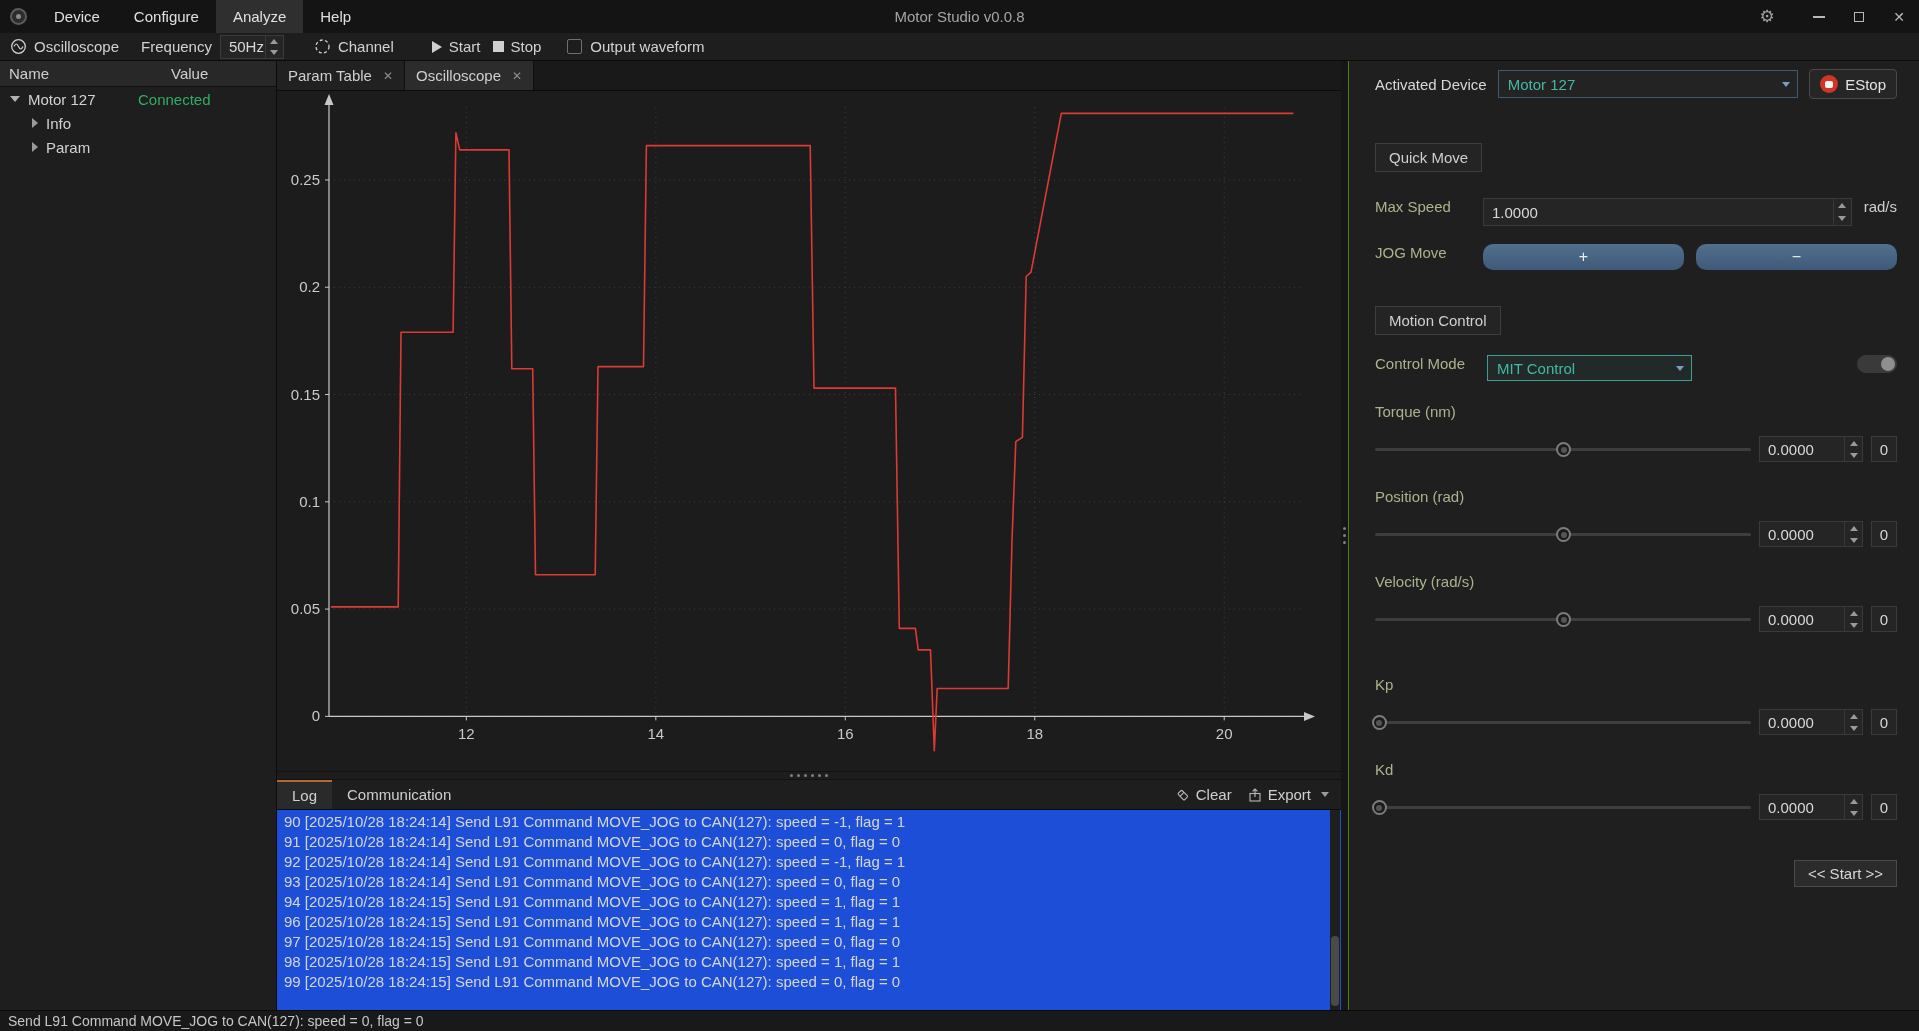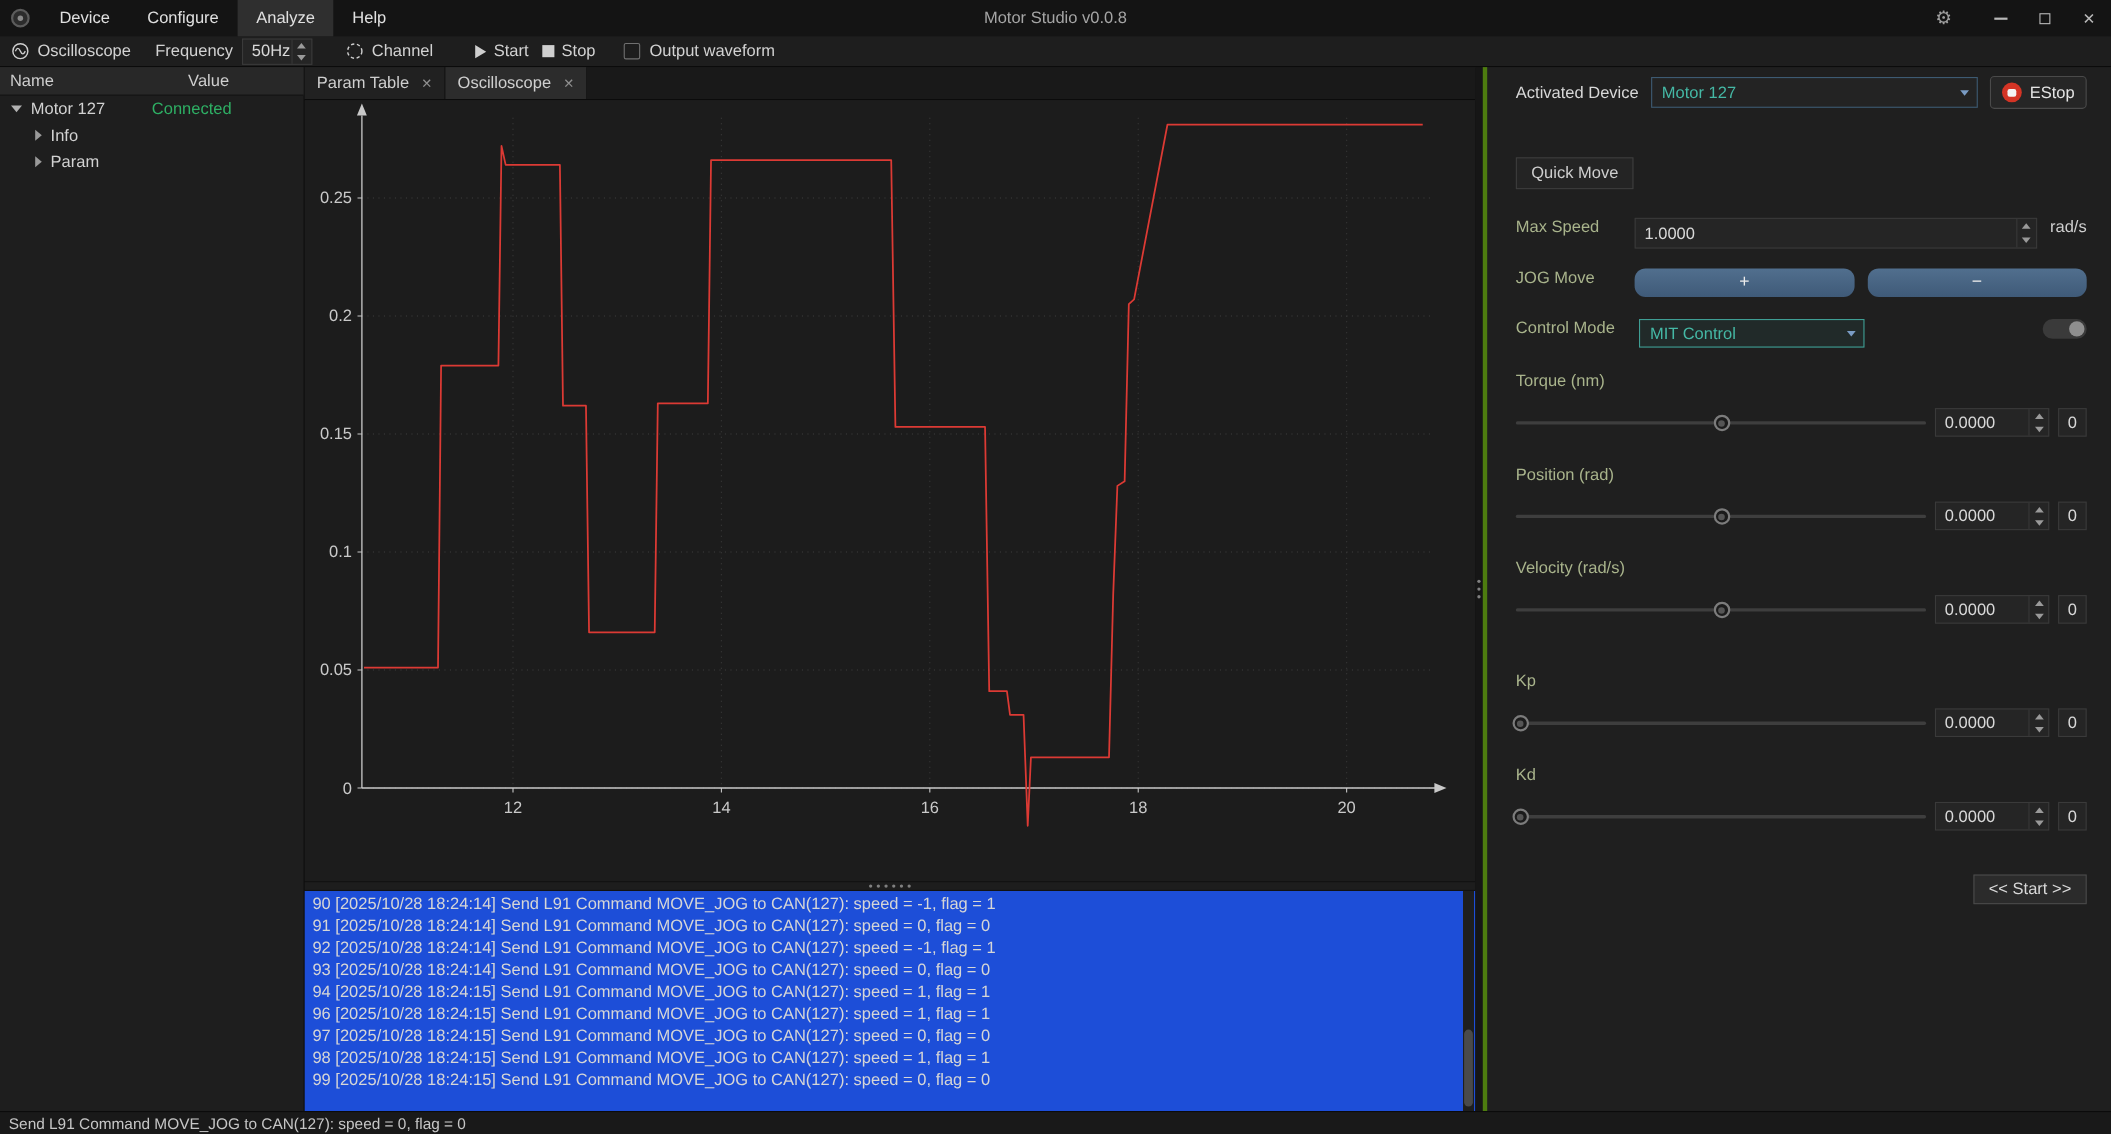--- a/index.html
+++ b/index.html
@@ -79,21 +79,21 @@
   .caret { width:0; height:0; border-left:4px solid transparent; border-right:4px solid transparent; border-top:5px solid #9a9a9a; margin-left:4px; }
   .log-body { height:200px; background:#1d4ed8; position:relative; padding:2px 14px 0 7px; overflow:hidden; }
   .log-line { height:20px; line-height:20px; white-space:nowrap; color:#d6d6d6; }
   .scroll-track { position:absolute; right:1px; top:0; bottom:0; width:10px; background:#1f1f1f; }
   .scroll-thumb { position:absolute; left:1px; right:1px; bottom:4px; height:70px; background:#4a4a4a; border-radius:4px; display:block; }
 
   .v-splitter { width:7px; background:#161616; display:flex; flex-direction:column; align-items:center; justify-content:center; gap:4px; }
   .v-splitter i { width:3px; height:3px; border-radius:50%; background:#808080; }
 
   
-  .right-panel { width:571px; background:#1f1f1f; border-left:4px solid #4d7c0f; padding:0 22px 0 26px; }
+  .right-panel { width:571px; background:#1f1f1f; border-left:1px solid #4d7c0f; padding:0 22px 0 26px; }
   .device-row { display:flex; align-items:center; gap:11px; margin-top:8px; height:30px; }
   .dev-label { color:#d8d8d8; white-space:nowrap; }
   .dev-combo { flex:1; }
   .estop { display:flex; align-items:center; gap:7px; border:1px solid #4a4a4a; border-radius:4px; background:#262626; padding:0 10px; height:30px; color:#e4e4e4; }
   .estop-icon { width:18px; height:18px; border-radius:50%; background:#d43425; position:relative; display:block; }
   .estop-icon i { position:absolute; left:5px; right:5px; top:5.5px; bottom:5.5px; background:#f4f4f4; border-radius:2px; }
 
   .group-title { display:inline-block; border:1px solid #3e3e3e; background:#242424; padding:5px 13px; color:#cfcfcf; margin-top:44px; }
   .group-title.mc { margin-top:36px; }
 
@@ -280,20 +280,47 @@
 
       <div class="h-splitter">
           <i></i>
           <i></i>
           <i></i>
           <i></i>
           <i></i>
           <i></i>
         </div>
 
+      <div class="log-header">
+        <div class="ltab active">
+            <span>Log</span>
+          </div>
+        <div class="ltab">
+            <span>Communication</span>
+          </div>
+        <div class="log-actions">
+          <div class="la-btn">
+            <svg class="icon14" width="14" height="14" viewBox="0 0 14 14">
+                <g transform="rotate(45 7 7)">
+                  <rect x="2.5" y="4.5" width="9" height="5.5" rx="1" fill="none" stroke="#b8b8b8" stroke-width="1.1"></rect>
+                  <line x1="5.8" y1="4.5" x2="5.8" y2="10" stroke="#b8b8b8" stroke-width="1.1"></line>
+                </g>
+              </svg>
+            <span>Clear</span>
+          </div>
+          <div class="la-btn">
+            <svg class="icon14" width="14" height="14" viewBox="0 0 14 14">
+                <rect x="2" y="5.5" width="10" height="7.5" fill="none" stroke="#b8b8b8" stroke-width="1.1"></rect>
+                <path d="M7 9 V1.2 M4.6 3.4 L7 1 L9.4 3.4" fill="none" stroke="#b8b8b8" stroke-width="1.1"></path>
+              </svg>
+            <span>Export</span>
+            <i class="caret"></i>
+          </div>
+        </div>
+      </div>
 
       <div class="log-body">
         <div class="log-line">90 [2025/10/28 18:24:14] Send L91 Command MOVE_JOG to CAN(127): speed = -1, flag = 1</div>
         <div class="log-line">91 [2025/10/28 18:24:14] Send L91 Command MOVE_JOG to CAN(127): speed = 0, flag = 0</div>
         <div class="log-line">92 [2025/10/28 18:24:14] Send L91 Command MOVE_JOG to CAN(127): speed = -1, flag = 1</div>
         <div class="log-line">93 [2025/10/28 18:24:14] Send L91 Command MOVE_JOG to CAN(127): speed = 0, flag = 0</div>
         <div class="log-line">94 [2025/10/28 18:24:15] Send L91 Command MOVE_JOG to CAN(127): speed = 1, flag = 1</div>
         <div class="log-line">96 [2025/10/28 18:24:15] Send L91 Command MOVE_JOG to CAN(127): speed = 1, flag = 1</div>
         <div class="log-line">97 [2025/10/28 18:24:15] Send L91 Command MOVE_JOG to CAN(127): speed = 0, flag = 0</div>
         <div class="log-line">98 [2025/10/28 18:24:15] Send L91 Command MOVE_JOG to CAN(127): speed = 1, flag = 1</div>
@@ -346,20 +373,23 @@
         </div>
         <span class="unit">rad/s</span>
       </div>
 
       <div class="field-row jog">
         <span class="field-label">JOG Move</span>
         <div class="jog-btn">+</div>
         <div class="jog-btn">−</div>
       </div>
 
+      <div>
+        <span class="group-title mc">Motion Control</span>
+      </div>
 
       <div class="field-row cm">
         <span class="field-label wide">Control Mode</span>
         <div class="combo teal">
           <span class="combo-text">MIT Control</span>
           <span class="combo-arrow">
               <i class="tri-down blue"></i>
             </span>
         </div>
         <div class="flex-spacer"></div>

